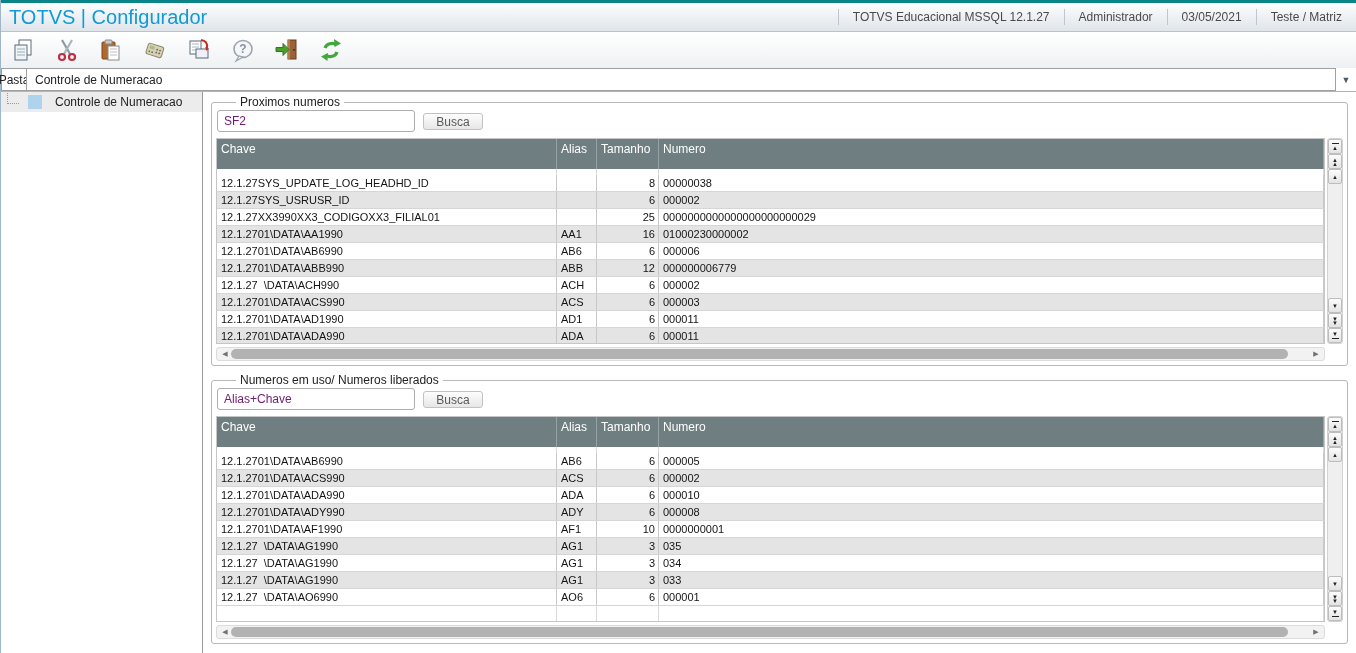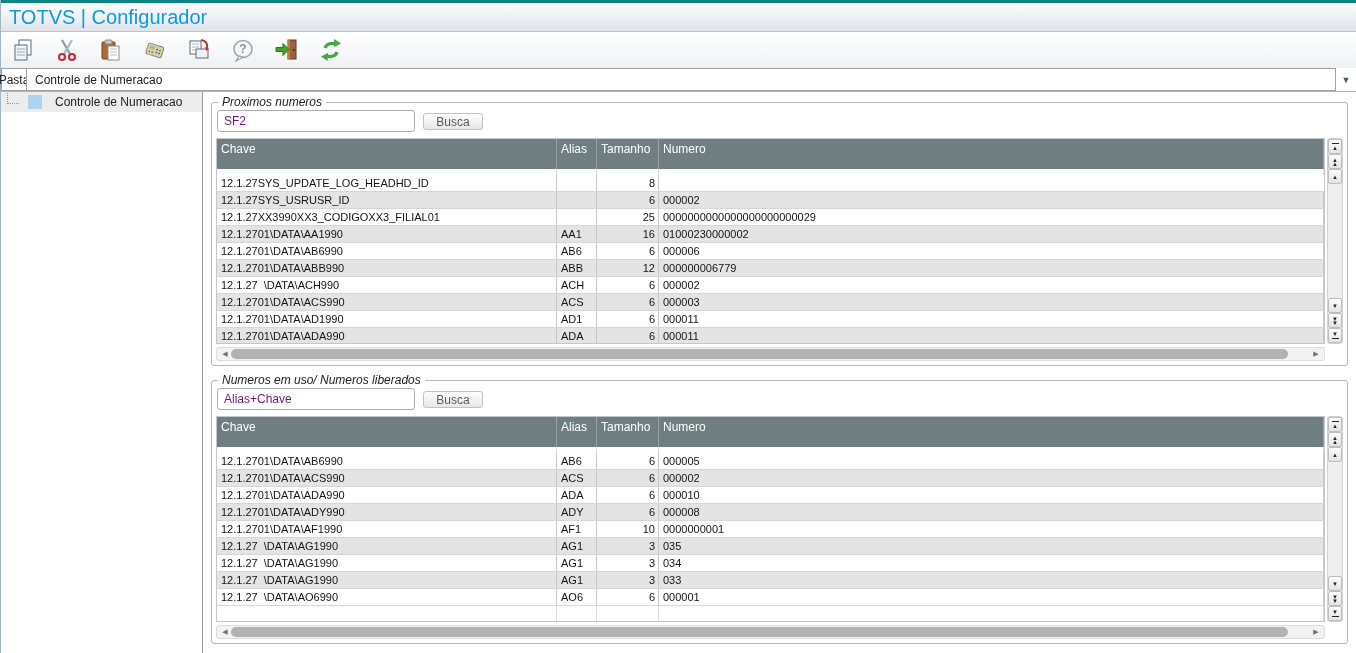--- a/index.html
+++ b/index.html
@@ -48,21 +48,21 @@
   .tree-panel { width:202px; flex:0 0 202px; border-right:1px solid #9a9a9a; background:#fff; }
   .tree-item { height:20px; display:flex; align-items:center; background:#ececec; cursor:pointer; }
   .tree-lines { width:12px; height:11px; border-left:1px dotted #999; border-bottom:1px dotted #999;
     margin-left:6px; position:relative; top:-4px; }
   .tree-node-icon { width:14px; height:14px; background:#aed3ec; margin-left:9px; margin-right:13px; }
   .tree-label { font-size:12px; color:#222; }
 
   .main-panel { flex:1; padding:3px 8px 0 8px; background:#fff; overflow:hidden; }
 
   fieldset { border:1px solid #b8b8b8; border-radius:3px; padding:0 4px 4px 4px; margin:0 0 7px 0; }
-  legend { font-size:12px; color:#222; padding:0 4px; margin-left:2px;font-style:italic; }
+  legend { font-size:12px; color:#222; padding:0 4px; margin-left:20px; }
 
   .search-row { display:flex; align-items:center; gap:8px; margin:1px 0 6px 1px; }
   .search-input { width:198px; height:22px; border:1px solid #adadad; border-radius:3px;
     font-family:"Liberation Sans",sans-serif; font-size:12px; padding:0 6px; color:#701a75; }
   .busca-btn { min-width:60px; height:17px; border:1px solid #c2c2c2; border-radius:3px;
     background:linear-gradient(#fdfdfd,#e7e7e7); font-family:"Liberation Sans",sans-serif;
     font-size:12px; color:#5a5a5a; cursor:pointer; }
 
   .grid-area { display:flex; align-items:stretch; }
   .grid { flex:1; height:206px; border:1px solid #c6c6c6; background:#fca5a5; overflow:hidden;
@@ -101,20 +101,26 @@
   .htrack { flex:1; height:10px; display:flex; align-items:center; }
   .hthumb { height:10px; border-radius:5px; background:#b2b2b2; width:98%; cursor:grab; }
 </style>
 </head>
 <body>
 
 <div class="window">
 
   <div class="titlebar">
     <div class="app-title">TOTVS | Configurador</div>
+    <div class="session">
+      <span class="sess-item">TOTVS Educacional MSSQL 12.1.27</span>
+      <span class="sess-item">Administrador</span>
+      <span class="sess-item">03/05/2021</span>
+      <span class="sess-item">Teste / Matriz</span>
+    </div>
   </div>
 
   <div class="toolbar">
     <button class="tool-btn">
       <svg viewBox="0 0 26 26">
         <rect x="9" y="3" width="12" height="15" fill="#ffffff" stroke="#5a6b7a"></rect>
         <rect x="5" y="8" width="12" height="15" fill="#f2f5f7" stroke="#5a6b7a"></rect>
         <path d="M7 12h8M7 15h8M7 18h8" stroke="#9aaabb" stroke-width="1" fill="none"></path>
       </svg>
     </button>
@@ -218,20 +224,21 @@
               <div class="spacer-cell c-chave"></div>
                 <div class="spacer-cell c-alias"></div>
               <div class="spacer-cell c-tam"></div>
                 <div class="spacer-cell c-num"></div>
             </div>
             <div>
                 <div class="grid-row">
                   <div class="grid-cell c-chave">12.1.27SYS_UPDATE_LOG_HEADHD_ID</div>
                   <div class="grid-cell c-alias"></div>
                   <div class="grid-cell c-tam">8</div>
+                  <div class="grid-cell c-num">00000038</div>
                 </div>
                 <div class="grid-row alt">
                   <div class="grid-cell c-chave">12.1.27SYS_USRUSR_ID</div>
                   <div class="grid-cell c-alias"></div>
                   <div class="grid-cell c-tam">6</div>
                   <div class="grid-cell c-num">000002</div>
                 </div>
                 <div class="grid-row">
                   <div class="grid-cell c-chave">12.1.27XX3990XX3_CODIGOXX3_FILIAL01</div>
                   <div class="grid-cell c-alias"></div>

